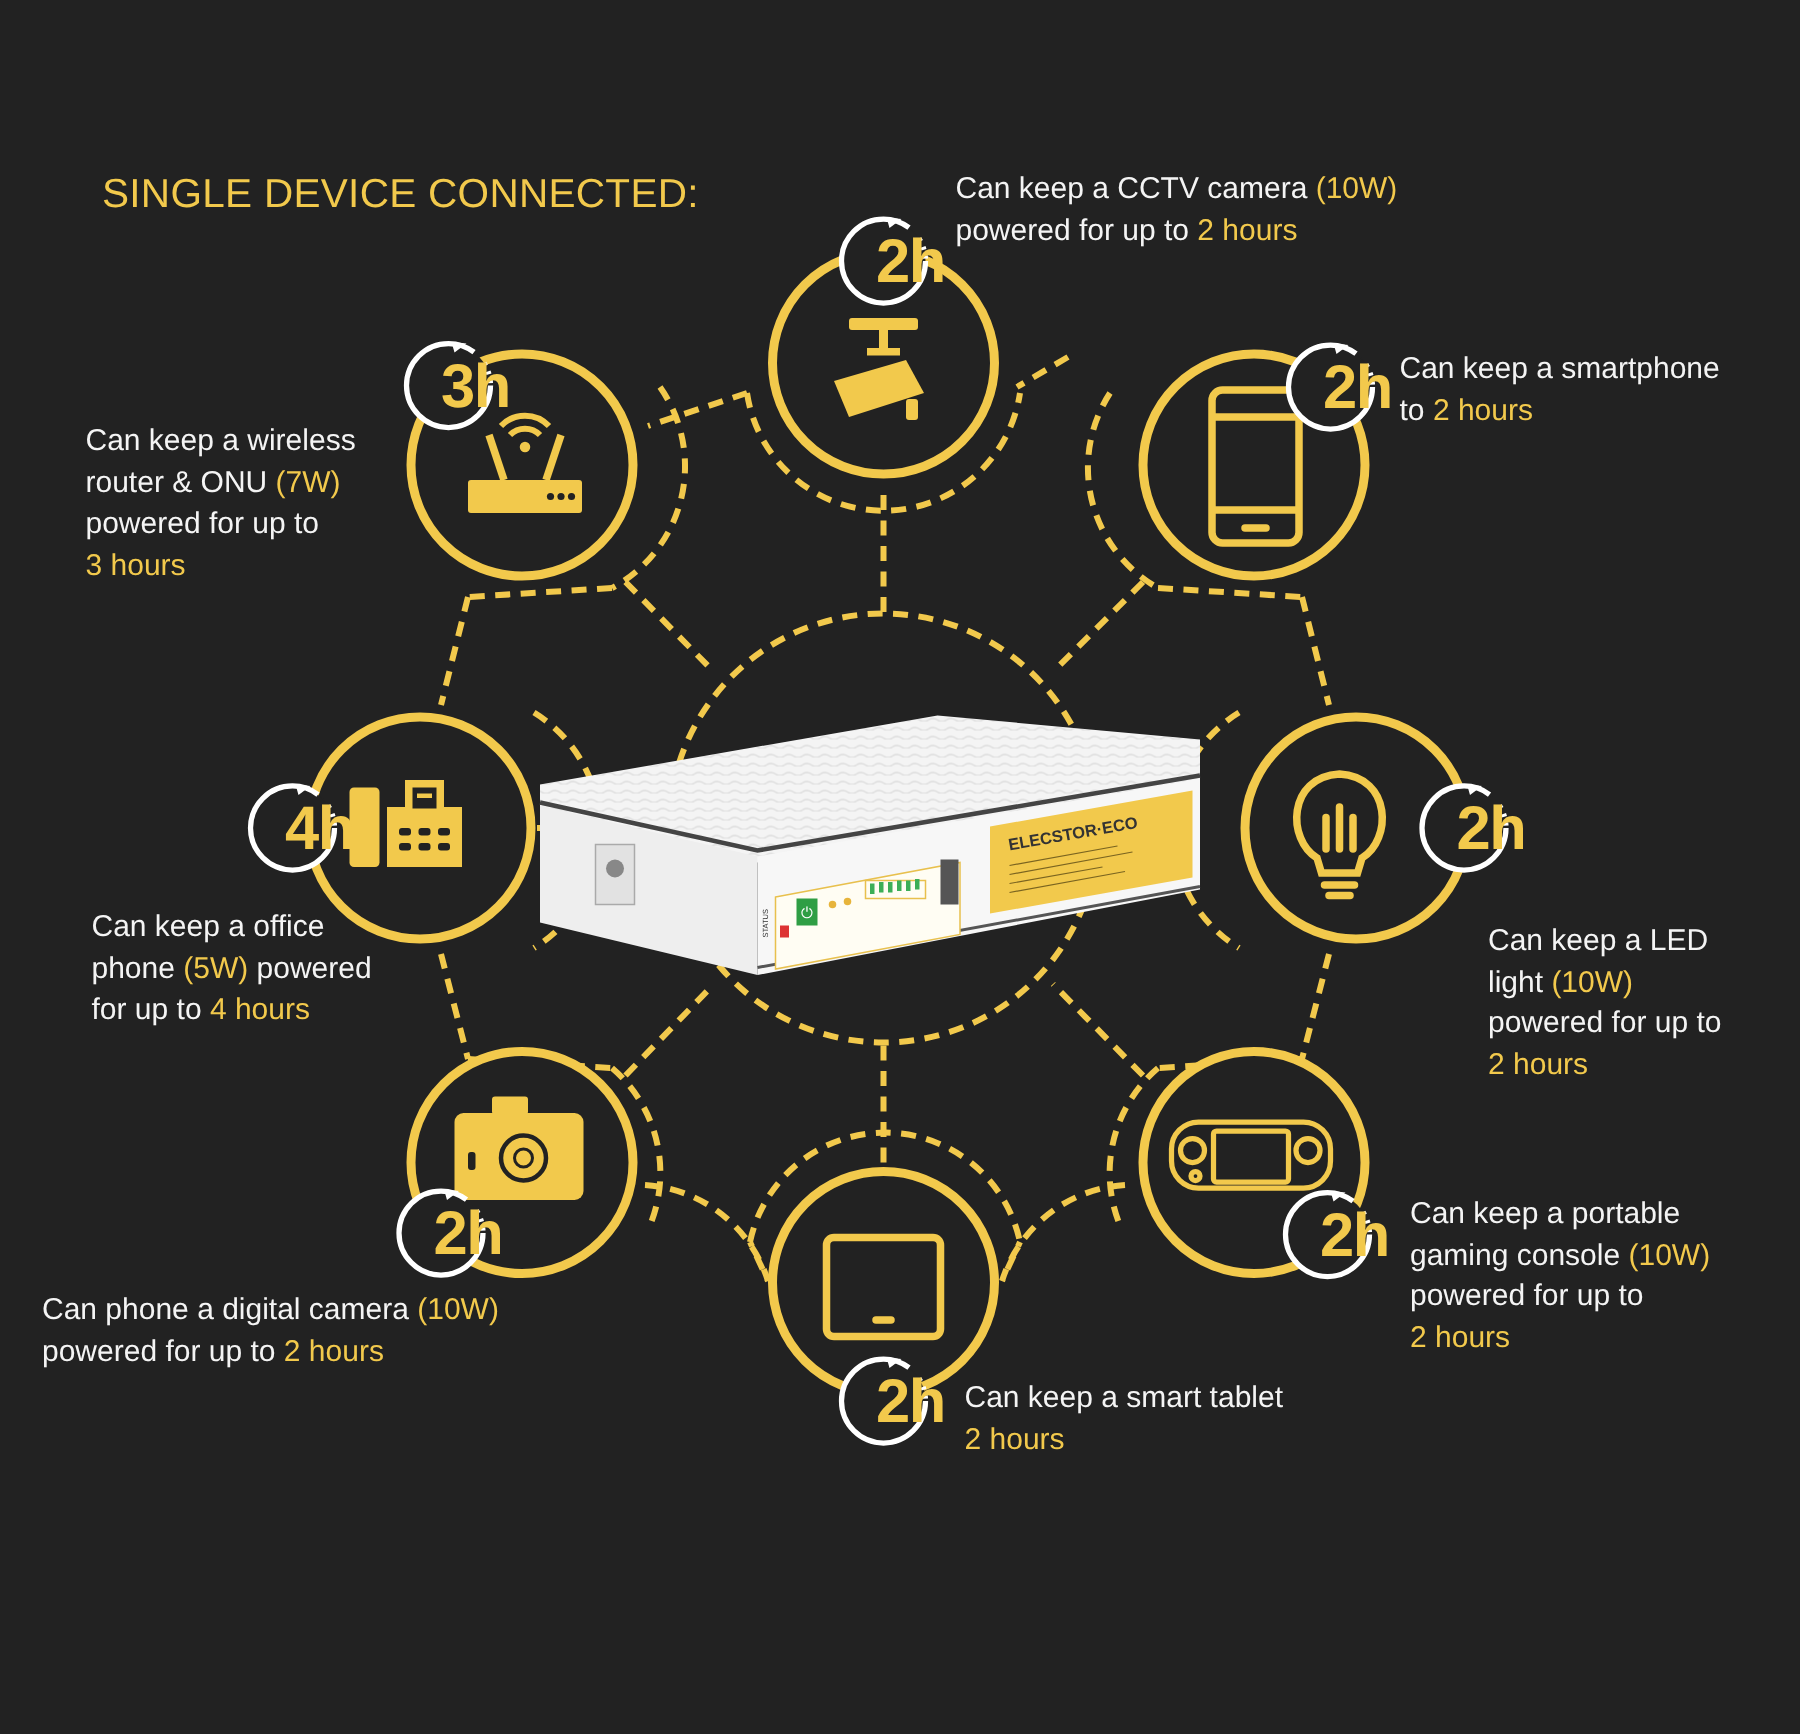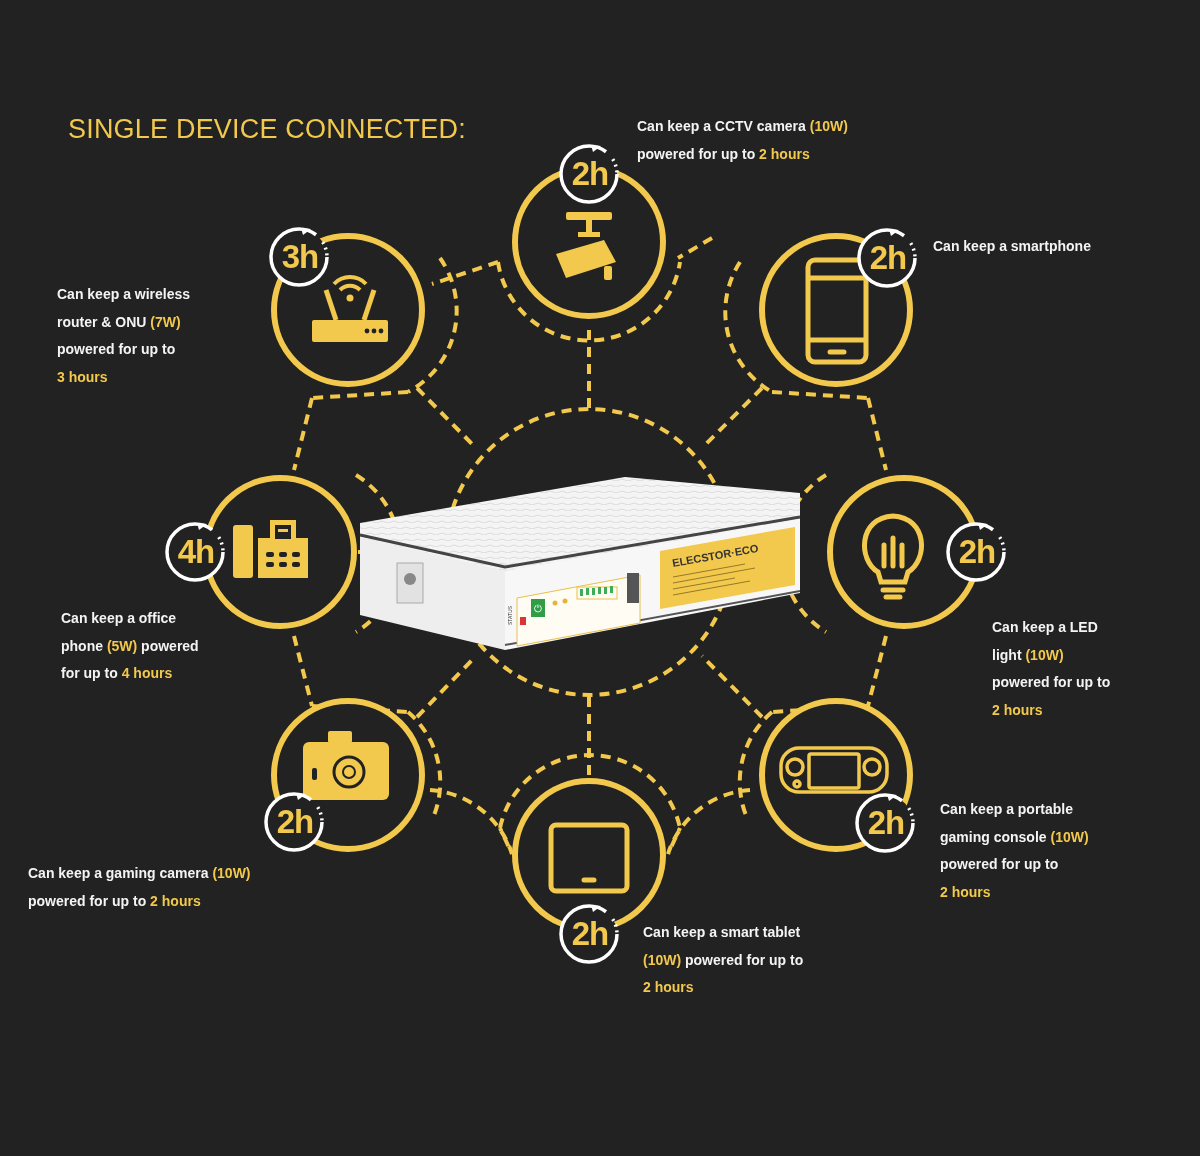--- a/index.html
+++ b/index.html
@@ -8,30 +8,30 @@
     background: #222222;
     position: relative; overflow: hidden;
     font-family: "Liberation Sans", "DejaVu Sans", sans-serif;
   }
   .title {
     position: absolute; left: 68px; top: 114px;
     color: #f2c94c; font-weight: normal; font-size: 27px; letter-spacing: 0.2px;
   }
   svg.net { position: absolute; left: 0; top: 0; }
   .caption {
-    position: absolute; color: #f4f4f4; font-size: 14px; line-height: 27.5px; font-weight: bold;
+    position: absolute; color: #f4f4f4; font-size: 20px; line-height: 27.5px;
   }
   .hl { color: #f2c94c; }
   .badge {
     position: absolute; width: 64px; height: 64px;
   }
   .badge .txt {
-    position: absolute; left: 1px; top: 0; width: 64px; height: 64px;
+    position: absolute; left: 18px; top: 0; width: 64px; height: 64px;
     line-height: 64px; text-align: center;
-    color: #f2c94c; font-weight: bold; font-size: 33px; letter-spacing: -1px;
+    color: #f2c94c; font-weight: bold; font-size: 41px; letter-spacing: -1px;
   }
   .device {
     position: absolute; left: 355px; top: 475px; width: 450px; height: 175px;
   }
 </style>
 </head>
 <body>
 
 <div class="title">SINGLE DEVICE CONNECTED:</div>
 
@@ -210,51 +210,51 @@
     </svg>
   <div class="txt">2h</div>
 </div>
 
 <div class="caption" style="left:637px; top:113px;">
   <div><span>Can keep a CCTV camera </span><span class="hl">(10W)</span></div>
   <div><span>powered for up to </span><span class="hl">2 hours</span></div>
 </div>
 <div class="caption" style="left:933px; top:233px;">
   <div>Can keep a smartphone</div>
+  <div><span>to </span><span class="hl">2 hours</span></div>
 </div>
 <div class="caption" style="left:57px; top:281px;">
   <div>Can keep a wireless</div>
   <div><span>router &amp; ONU </span><span class="hl">(7W)</span></div>
   <div>powered for  up to</div>
   <div class="hl">3 hours</div>
 </div>
 <div class="caption" style="left:24px; top:605px;margin-left:37px;">
   <div>Can keep a office</div>
   <div><span>phone </span><span class="hl">(5W)</span><span> powered</span></div>
   <div><span>for up to </span><span class="hl">4 hours</span></div>
 </div>
 <div class="caption" style="left:992px; top:590px;margin-top:24px;">
   <div>Can keep a LED</div>
   <div><span>light </span><span class="hl">(10W)</span></div>
   <div>powered for up to</div>
   <div class="hl">2 hours</div>
 </div>
 <div class="caption" style="left:28px; top:860px;">
-  <div><span>Can keep a gaming camera </span><span class="hl">(10W)</span></div>
+  <div><span>Can phone a digital camera </span><span class="hl">(10W)</span></div>
   <div><span>powered for up to </span><span class="hl">2 hours</span></div>
 </div>
 <div class="caption" style="left:940px; top:796px;">
   <div>Can keep a portable</div>
   <div><span>gaming console </span><span class="hl">(10W)</span></div>
   <div>powered for up to</div>
   <div class="hl">2 hours</div>
 </div>
 <div class="caption" style="left:643px; top:919px;">
   <div>Can keep a smart tablet</div>
-  <div><span class="hl">(10W)</span><span> powered for up to</span></div>
   <div class="hl">2 hours</div>
 </div>
 
 <svg class="device" viewBox="0 0 450 175">
   <defs>
     <pattern id="tex" width="12" height="6" patternUnits="userSpaceOnUse">
       <rect width="12" height="6" fill="#f4f4f4"></rect>
       <path d="M0 5 Q 3 3 6 5 T 12 5" stroke="#dcdcdc" stroke-width="1" fill="none"></path>
     </pattern>
   </defs>

